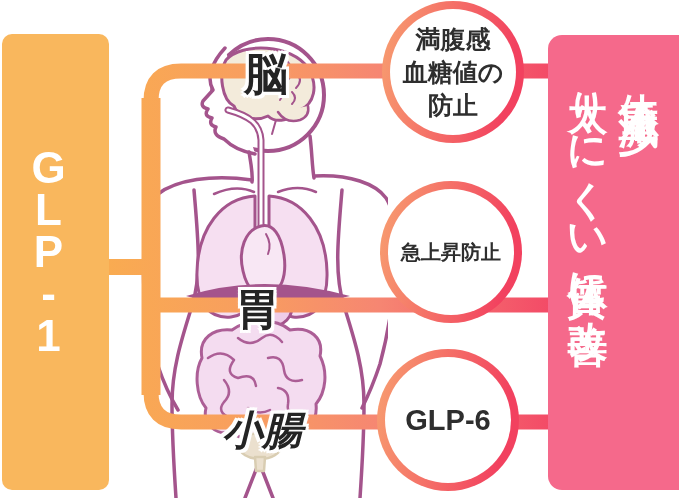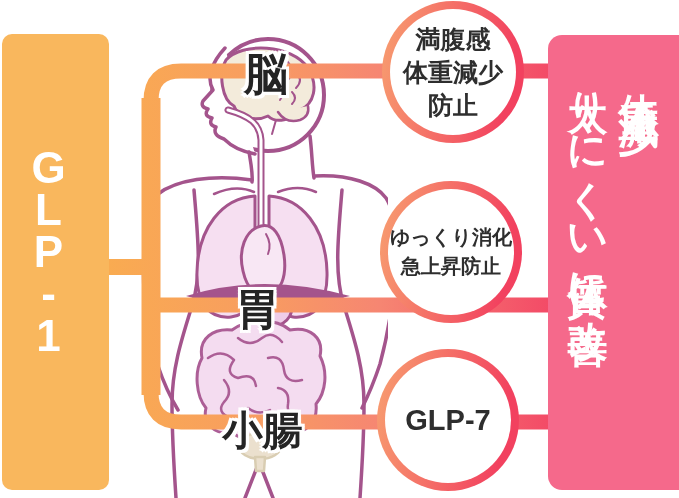--- a/index.html
+++ b/index.html
@@ -32,21 +32,21 @@
   
   .connectors{left:0;top:0;z-index:2;}
   
   .organ-label{
     z-index:3;font-weight:bold;color:#242424;text-align:center;
     text-shadow:-3px -3px 0 #fff,3px -3px 0 #fff,-3px 3px 0 #fff,3px 3px 0 #fff,
                  0 -3px 0 #fff,0 3px 0 #fff,-3px 0 0 #fff,3px 0 0 #fff,0 0 5px #fff;
   }
   .label-brain{left:221px;top:45px;width:90px;font-size:44px;}
   .label-stomach{left:215px;top:280px;width:85px;font-size:44px;}
-  .label-intestine{left:200px;top:403px;width:125px;font-size:40px;}
+  .label-intestine{left:200px;top:403px;width:125px;font-size:40px;font-style:italic;}
   
   .bubble{
     width:142px;height:142px;border-radius:50%;z-index:4;
     background:linear-gradient(100deg,#F79A6F 5%,#F2415F 85%);
     display:flex;align-items:center;justify-content:center;
   }
   .bubble-inner{
     width:126px;height:126px;border-radius:50%;background:#fff;
     display:flex;flex-direction:column;align-items:center;justify-content:center;
     color:#2E2E2E;font-weight:600;text-align:center;
@@ -151,33 +151,32 @@
     </g>
   </svg>
 
   <div class="abs organ-label label-brain">脳</div>
   <div class="abs organ-label label-stomach">胃</div>
   <div class="abs organ-label label-intestine">小腸</div>
 
   <div class="abs bubble bubble-1">
     <div class="bubble-inner">
       <span>満腹感</span>
-      <span>体重減少</span>
+      <span>血糖値の</span>
       <span>防止</span>
     </div>
   </div>
   <div class="abs bubble bubble-2">
     <div class="bubble-inner">
-      <span>ゆっくり消化</span>
       <span>急上昇防止</span>
     </div>
   </div>
   <div class="abs bubble bubble-3">
     <div class="bubble-inner">
-      <span>GLP-7</span>
+      <span>GLP-6</span>
     </div>
   </div>
 
   <div class="abs glp1-bar">
     <div class="glp1-letters">
       <span>G</span>
       <span>L</span>
       <span>P</span>
       <span>-</span>
       <span>1</span>

